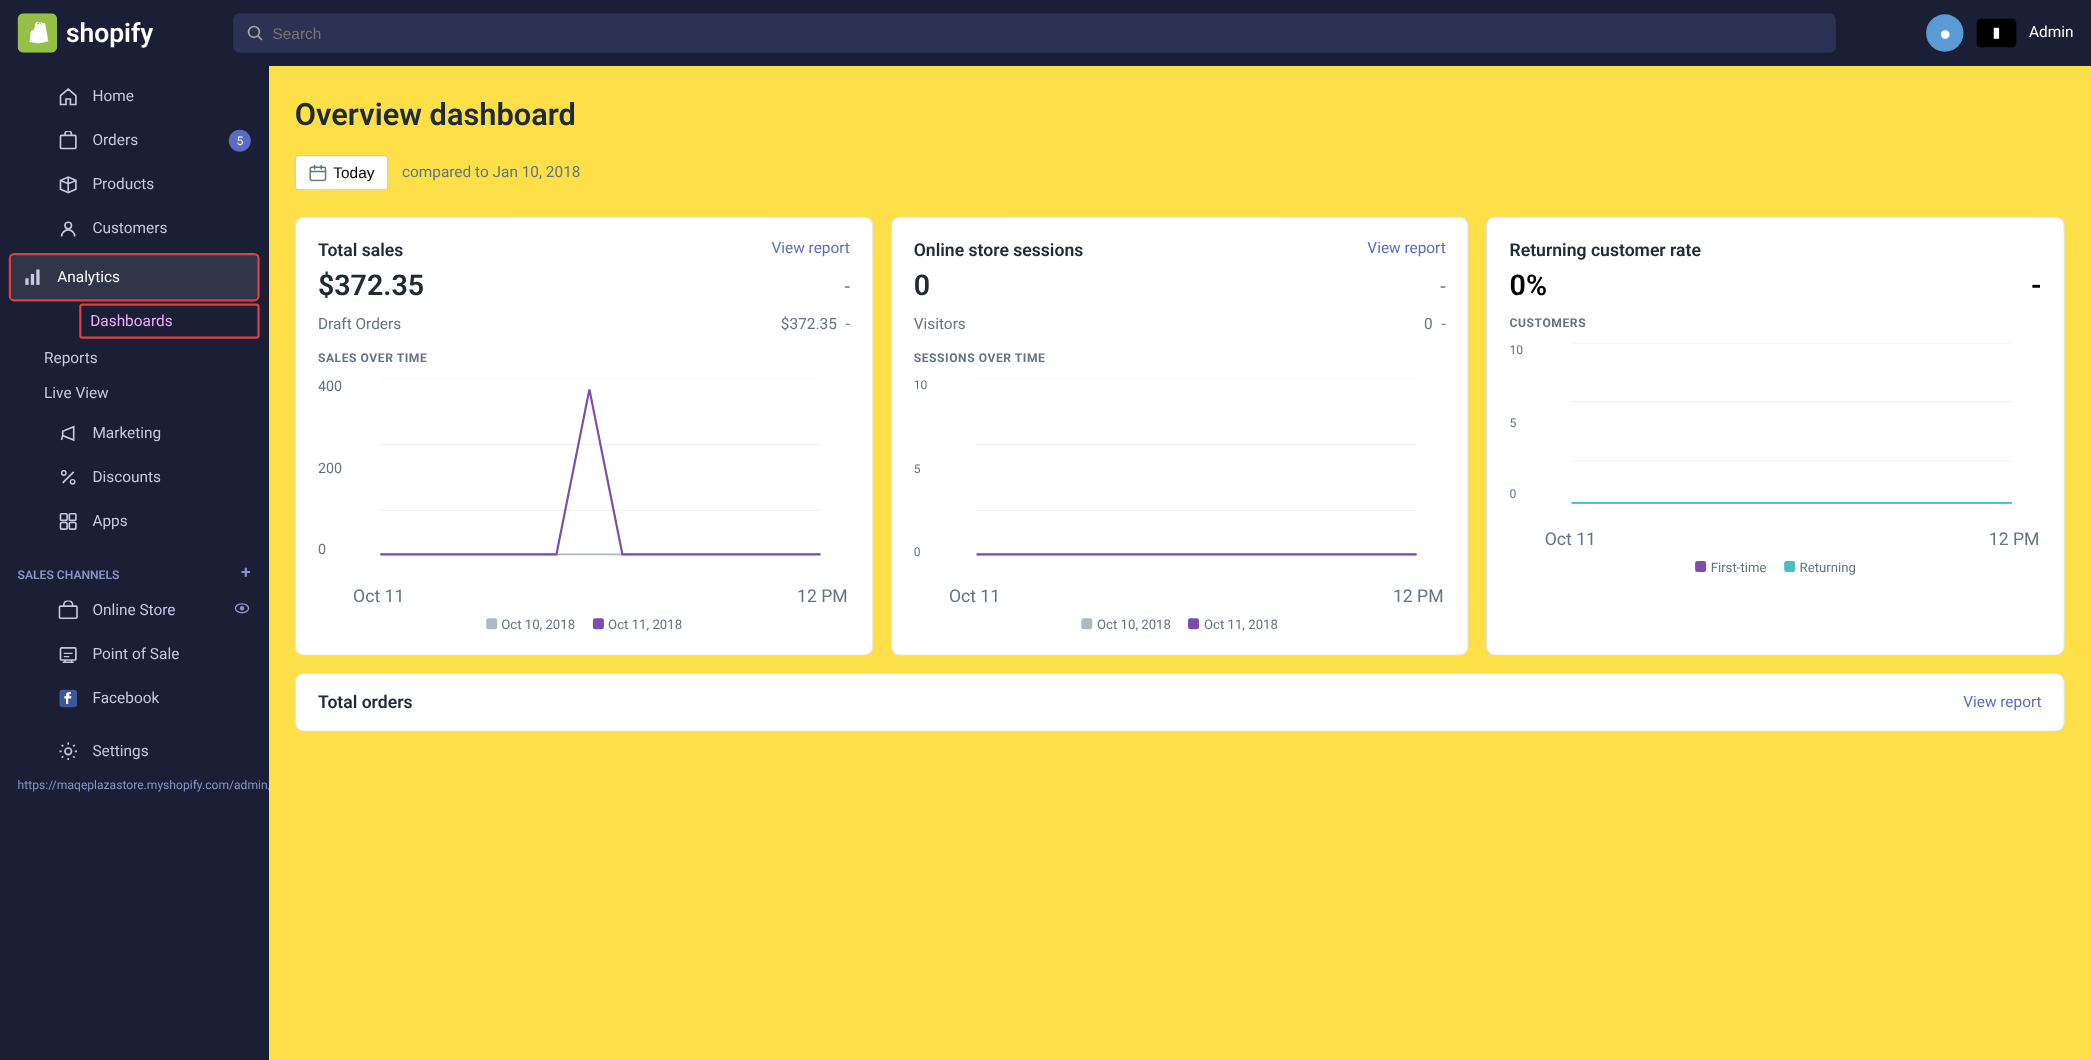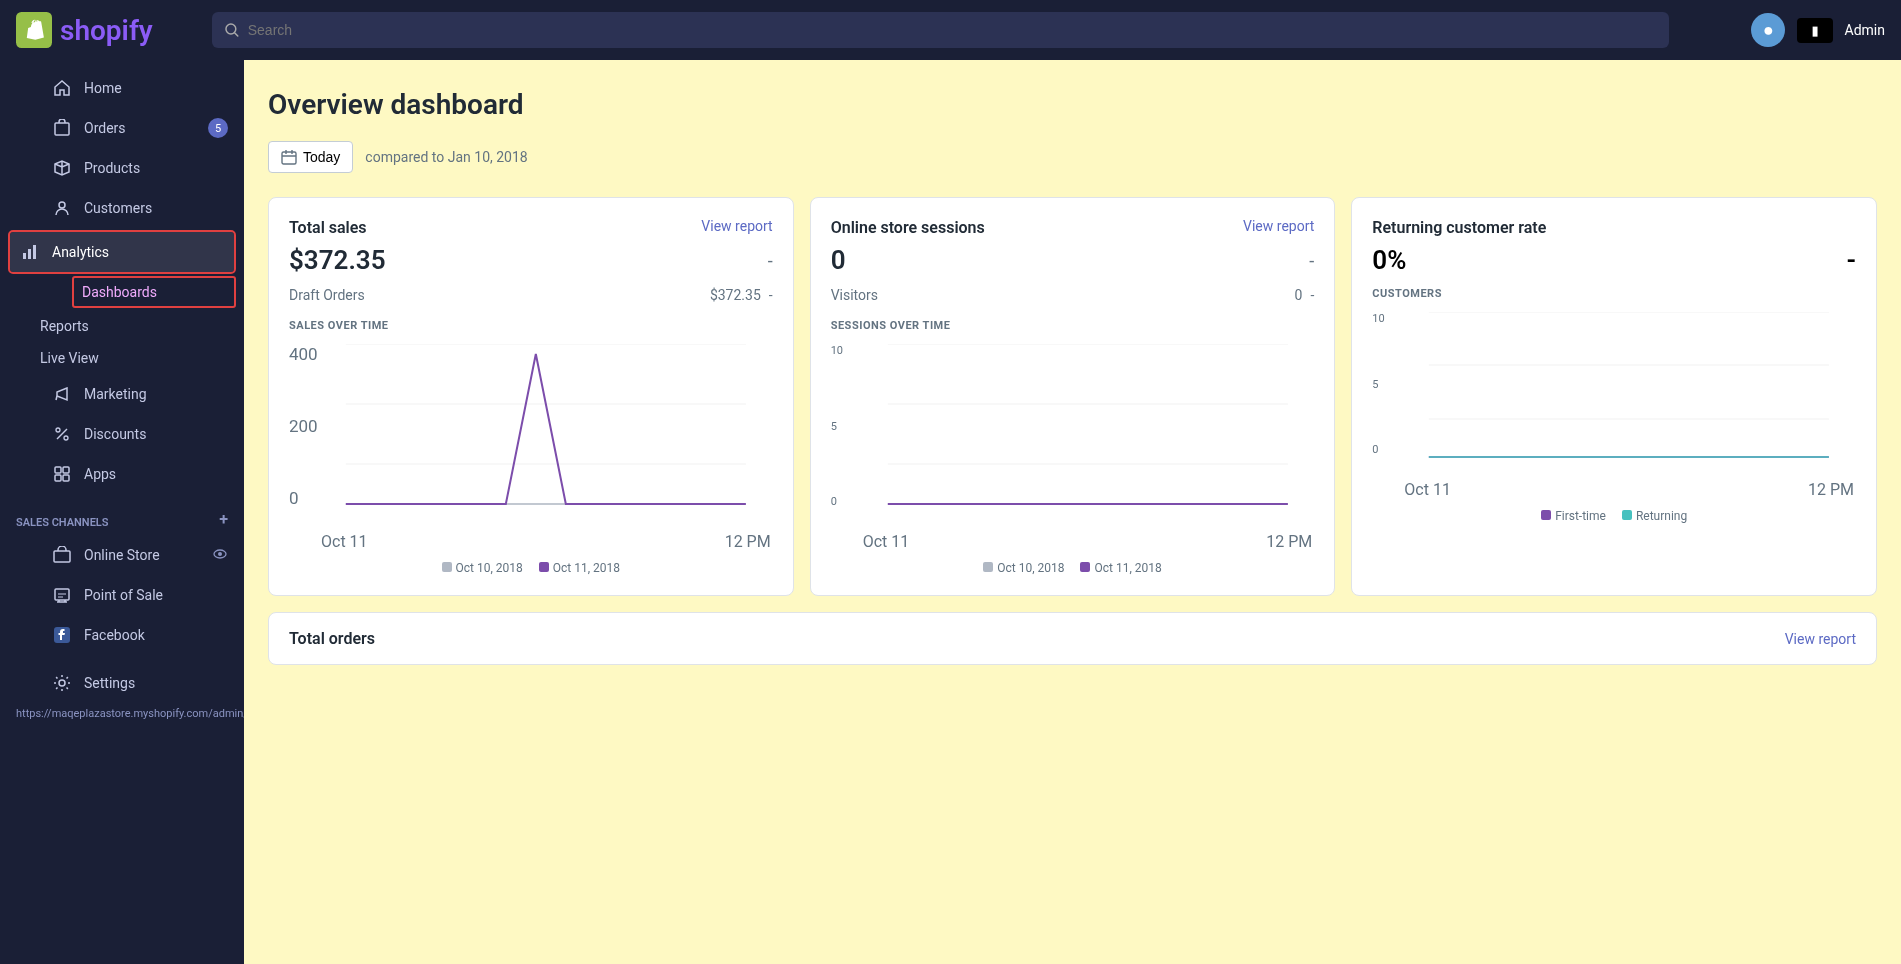--- a/index.html
+++ b/index.html
@@ -19,22 +19,22 @@
       display: flex;
       align-items: center;
       gap: 8px;
       min-width: 180px;
     }
     .shopify-logo-icon {
       width: 36px;
       height: 36px;
     }
     .logo-text {
-      color: #8b5cf6;
-      font-size: 28px;
+      color: #ffffff;
+      font-size: 24px;
       font-weight: 600;
     }
     .search-bar {
       flex: 1;
       display: flex;
       align-items: center;
       background: #2c3254;
       border-radius: 6px;
       padding: 0 12px;
       height: 36px;
@@ -139,21 +139,21 @@
     .sidebar-url {
       font-size: 11px;
       color: #8a93c1;
       padding: 4px 16px;
     }
 
     
     .content {
       flex: 1;
       overflow-y: auto;
-      background: #fef9c3;
+      background: #fde047;
       padding: 28px 24px;
     }
     .page-title {
       font-size: 28px;
       font-weight: 600;
       color: #212b36;
       margin-bottom: 20px;
     }
     .date-bar {
       display: flex;
@@ -506,21 +506,21 @@
         </div>
         <div class="card-sub-row">
           <span>Draft Orders</span>
           <span class="sub-value">
             <span>$372.35</span>
             <span>-</span>
           </span>
         </div>
         <div class="chart-section-title">SALES OVER TIME</div>
         <div style="position:relative; padding-left:30px;">
-          <div style="position:absolute; left:0; top:0; height:180px; display:flex; flex-direction:column; justify-content:space-between; font-size:17px; color:#637381; padding-bottom:16px;">
+          <div style="position:absolute; left:0; top:0; height:180px; display:flex; flex-direction:column; justify-content:space-between; font-size:13px; color:#637381; padding-bottom:16px;">
             <span>400</span>
             <span>200</span>
             <span>0</span>
           </div>
           <svg viewBox="0 0 400 180" width="100%" height="180">
 
             <line x1="0" y1="0" x2="400" y2="0" stroke="#e0e0e0" stroke-width="0.5"></line>
             <line x1="0" y1="60" x2="400" y2="60" stroke="#e0e0e0" stroke-width="0.5"></line>
             <line x1="0" y1="120" x2="400" y2="120" stroke="#e0e0e0" stroke-width="0.5"></line>
             <line x1="0" y1="160" x2="400" y2="160" stroke="#e0e0e0" stroke-width="0.5"></line>

